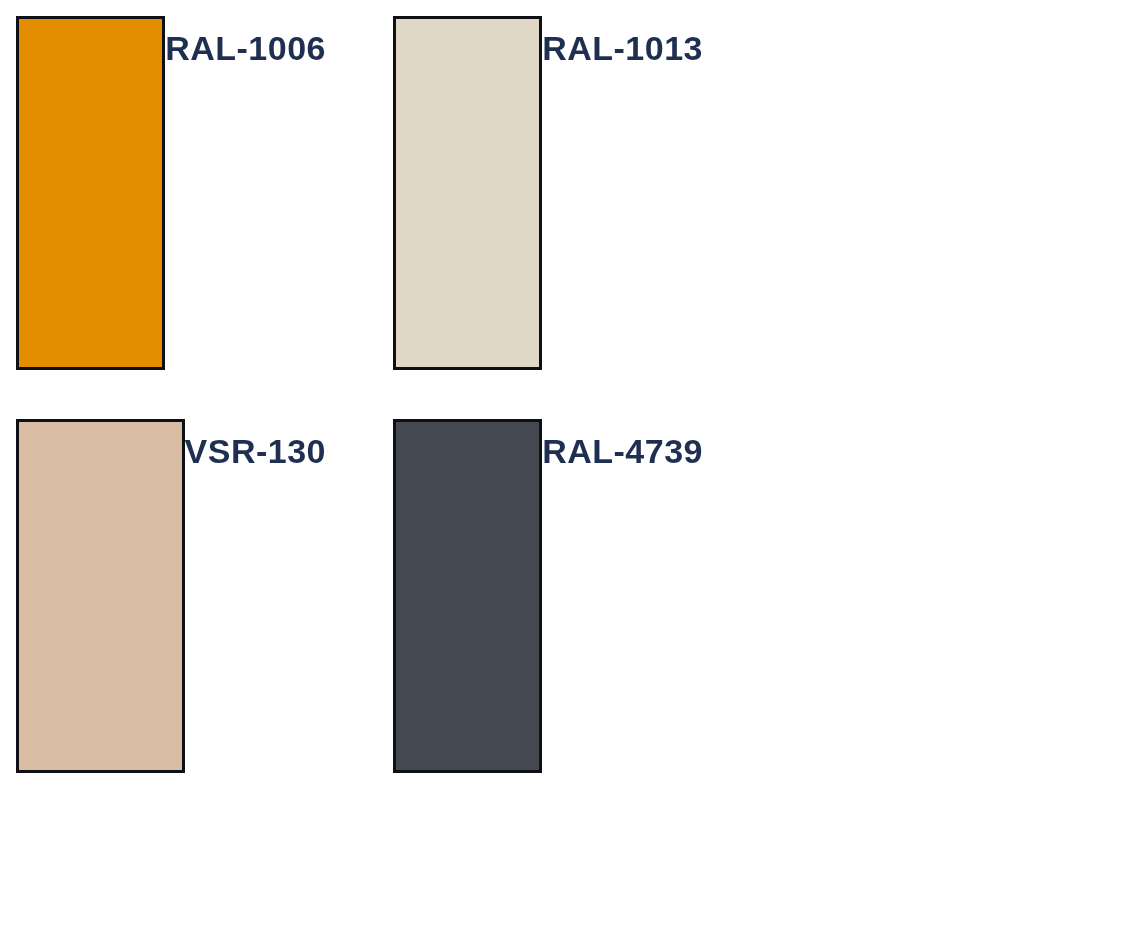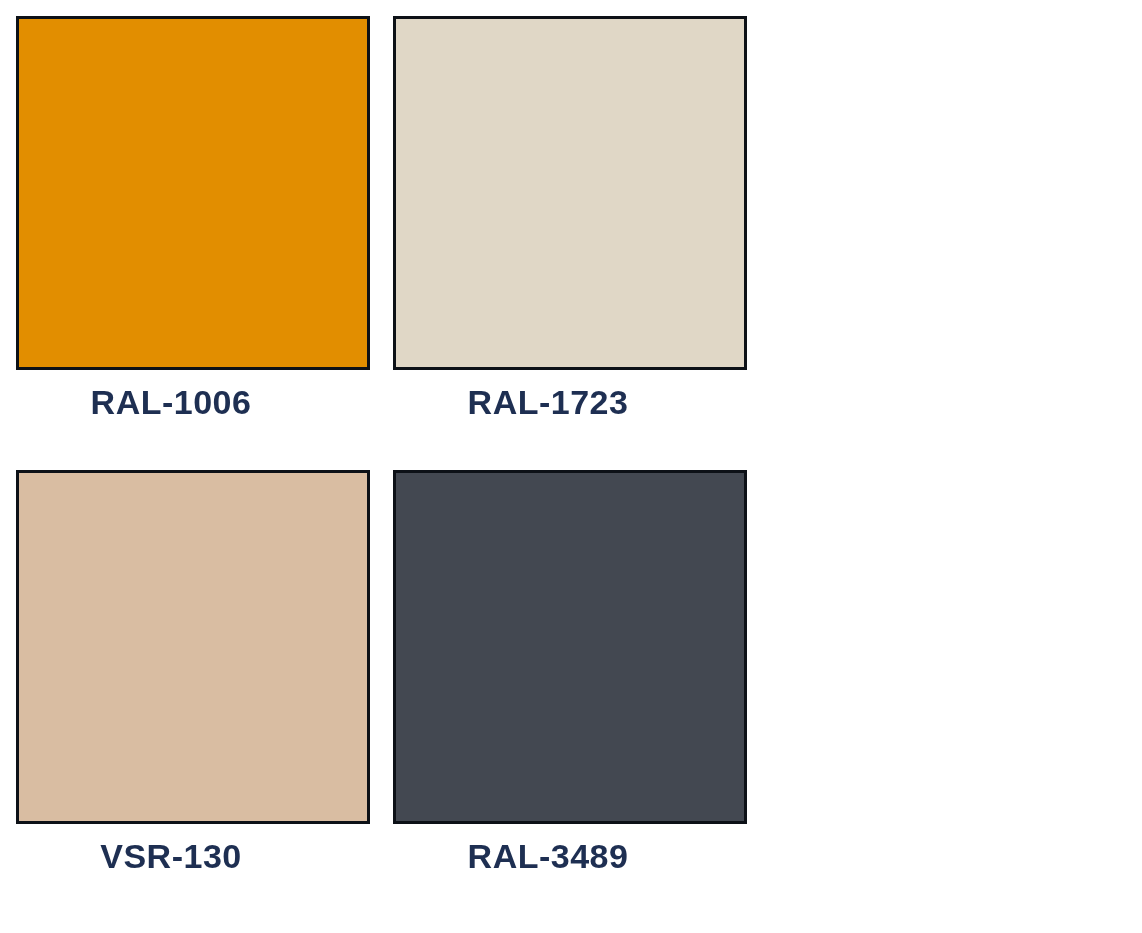--- a/index.html
+++ b/index.html
@@ -31,21 +31,20 @@
     width: 731px;
     display: grid;
     grid-template-columns: 354px 354px;
     grid-template-rows: auto auto;
     column-gap: 23px;
     row-gap: 49px;
   }
 
   .swatch-cell {
     display: flex;
-    flex-direction: column;
     align-items: stretch;
     width: 310px;
   }
 
   .swatch-chip {
     width: 354px;
     height: 354px;
     box-sizing: border-box;
     border: 3px solid #0d1117;
     display: block;
@@ -70,27 +69,27 @@
 
   <div class="swatch-grid">
 
     <div class="swatch-cell">
       <div class="swatch-chip" style="background-color: rgb(226, 142, 0); border-color: rgb(13, 17, 23);"></div>
       <div class="swatch-label" style="color: rgb(30, 47, 82);">RAL-1006</div>
     </div>
 
     <div class="swatch-cell">
       <div class="swatch-chip" style="background-color: rgb(224, 215, 198); border-color: rgb(13, 17, 23);"></div>
-      <div class="swatch-label" style="color: rgb(30, 47, 82);">RAL-1723</div>
+      <div class="swatch-label" style="color: rgb(30, 47, 82);">RAL-1013</div>
     </div>
 
     <div class="swatch-cell">
       <div class="swatch-chip" style="background-color: rgb(217, 189, 162); border-color: rgb(13, 17, 23);"></div>
       <div class="swatch-label" style="color: rgb(30, 47, 82);">VSR-130</div>
     </div>
 
     <div class="swatch-cell">
       <div class="swatch-chip" style="background-color: rgb(67, 72, 81); border-color: rgb(13, 17, 23);"></div>
-      <div class="swatch-label" style="color: rgb(30, 47, 82);">RAL-3489</div>
+      <div class="swatch-label" style="color: rgb(30, 47, 82);">RAL-4739</div>
     </div>
 
   </div>
 </div>
 
 </body></html>

